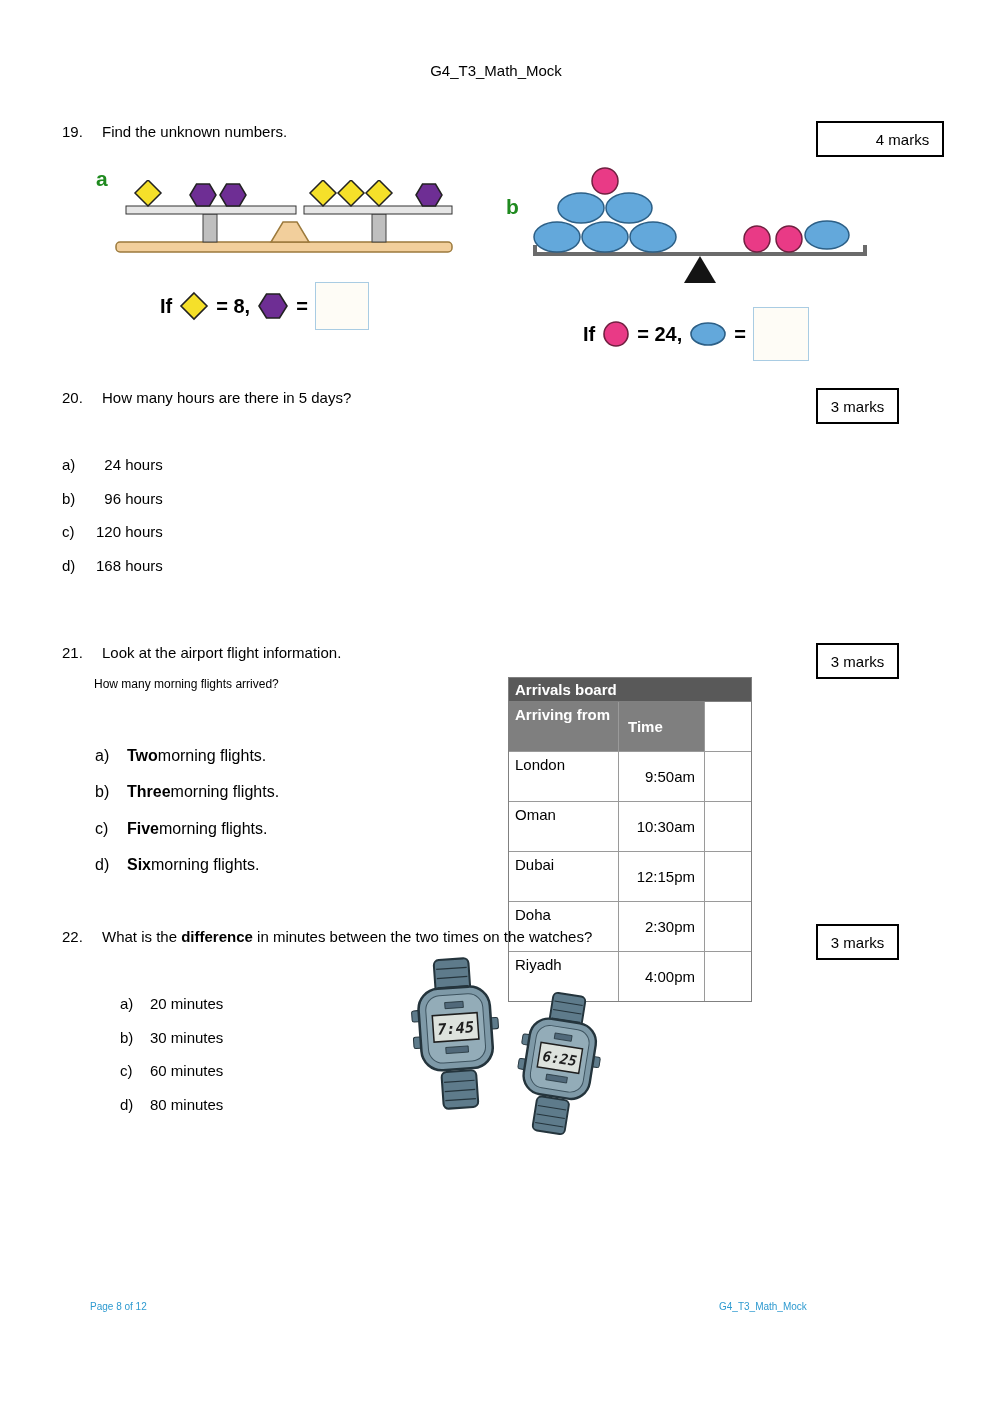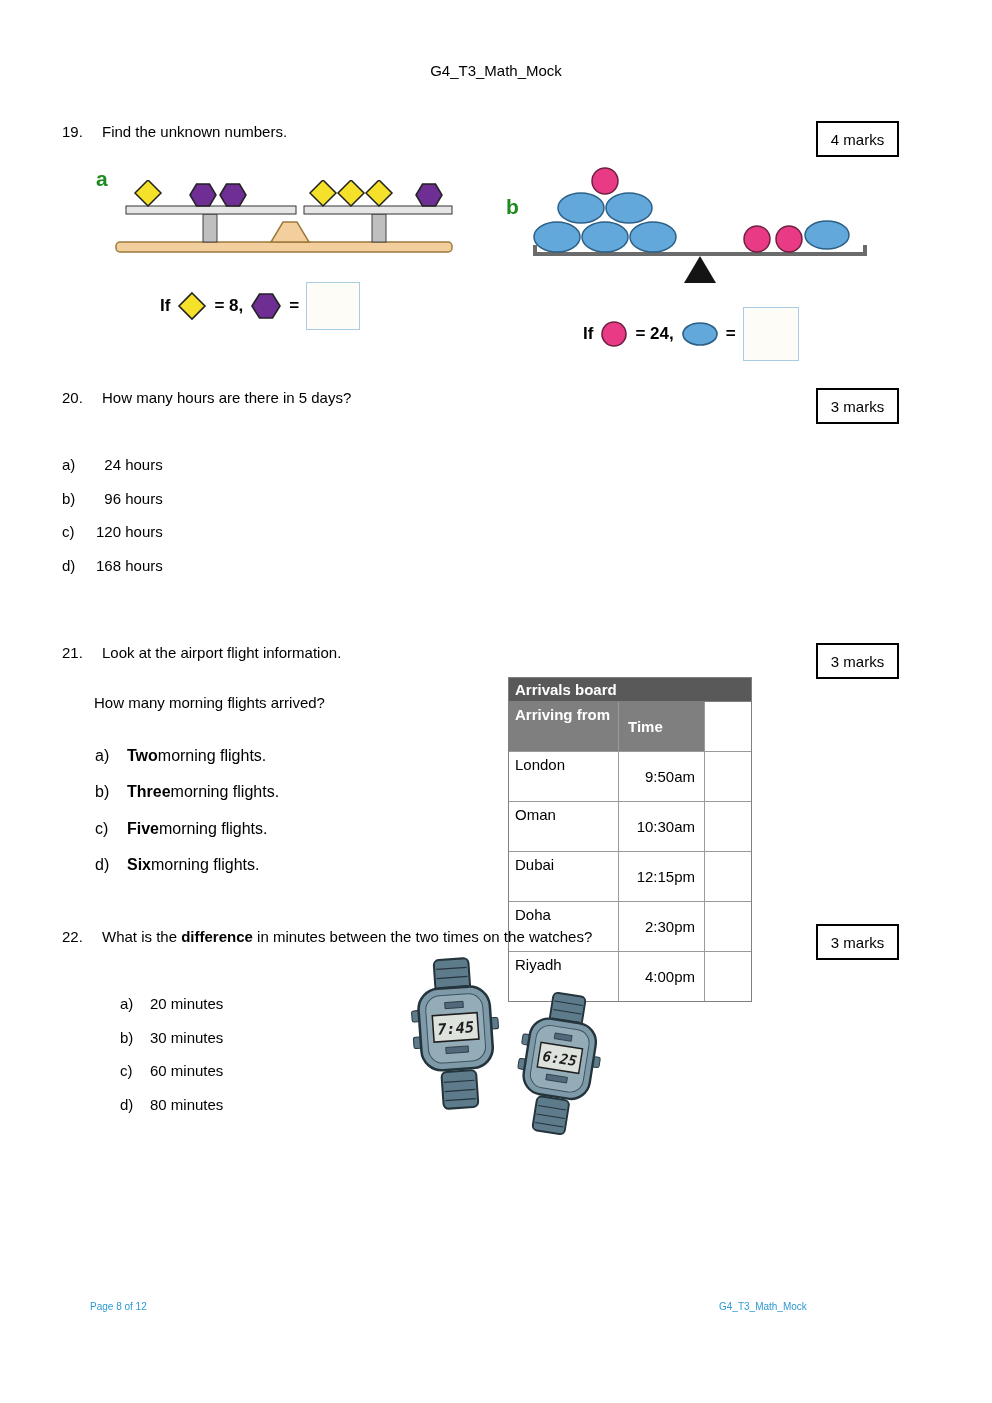--- a/index.html
+++ b/index.html
@@ -11,21 +11,21 @@
   .qnum{width:32px;flex:0 0 auto;}
   .marks-box{left:816px;width:79px;height:32px;border:2px solid #000;background:#fff;
              display:flex;align-items:center;justify-content:center;font-size:15px;}
   .opt{display:flex;font-size:15px;align-items:baseline;}
   .opt .letter{width:34px;flex:0 0 auto;}
   .opt16{font-size:16px;}
   .opt16 .letter{width:32px;}
   .pre{white-space:pre;}
   .b{font-weight:bold;margin-top:36px;}
   .green-label{color:#1f8a1f;font-weight:bold;font-size:21px;}
-  .eq-row{display:flex;align-items:center;gap:7px;font-weight:bold;font-size:17px;}
+  .eq-row{display:flex;align-items:center;gap:7px;font-weight:bold;font-size:20px;}
   .ans-box{width:52px;height:46px;border:1px solid #a9cce3;background:#fefcf6;}
   .ans-box.b2{width:54px;height:52px;}
   .arrivals{left:508px;top:677px;width:244px;border:1px solid #808080;font-size:15px;background:#fff;box-sizing:border-box;}
   .t-title{background:#595959;color:#fff;font-weight:bold;padding:3px 6px;border-bottom:1px solid #808080;}
   .trow{display:flex;border-bottom:1px solid #9a9a9a;}
   .trow:last-child{border-bottom:none;}
   .c1{width:110px;padding:4px 6px;border-right:1px solid #9a9a9a;box-sizing:border-box;}
   .c2{width:86px;padding:16px 9px;border-right:1px solid #9a9a9a;box-sizing:border-box;text-align:right;}
   .c3{flex:1;}
   .hcell{background:#7f7f7f;color:#fff;font-weight:bold;}
@@ -40,21 +40,21 @@
 <body>
 
 <div class="page">
 
   <div class="abs doc-title">G4_T3_Math_Mock</div>
 
   <div class="abs qline" style="left:62px;top:123px;">
     <span class="qnum">19.</span>
     <span>Find the unknown numbers.</span>
   </div>
-  <div class="abs marks-box" style="top:121px;">4 marks</div>
+  <div class="abs marks-box" style="top:121px;padding-left:45px;">4 marks</div>
 
   <span class="abs green-label" style="left:96px;top:167px;">a</span>
 
   <svg class="abs" style="left:108px;top:180px;" width="352" height="80" viewBox="0 0 352 80">
     <rect x="8" y="62" width="336" height="10" rx="4" fill="#f2cf9c" stroke="#9c7a3c" stroke-width="1.5"></rect>
     <polygon points="175,42 189,42 201,62 163,62" fill="#f2cf9c" stroke="#9c7a3c" stroke-width="1.5"></polygon>
     <rect x="95" y="34" width="14" height="28" fill="#bfbfbf" stroke="#404040"></rect>
     <rect x="264" y="34" width="14" height="28" fill="#bfbfbf" stroke="#404040"></rect>
     <rect x="18" y="26" width="170" height="8" fill="#e6e6e6" stroke="#333"></rect>
     <rect x="196" y="26" width="148" height="8" fill="#e6e6e6" stroke="#333"></rect>
@@ -136,21 +136,21 @@
   <div class="abs opt" style="left:62px;top:557px;">
     <span class="letter">d)</span>
     <span class="pre">168 hours</span>
   </div>
 
   <div class="abs qline" style="left:62px;top:644px;">
     <span class="qnum">21.</span>
     <span>Look at the airport flight information.</span>
   </div>
   <div class="abs marks-box" style="top:643px;">3 marks</div>
-  <div class="abs" style="left:94px;top:694px;font-size:15px;">How many morning flights arrived?</div>
+  <div class="abs" style="left:94px;top:677px;font-size:12px;">How many morning flights arrived?</div>
 
   <div class="abs opt opt16" style="left:95px;top:711px;">
     <span class="letter">a)</span>
     <span class="b">Two</span>
       <span> morning flights.</span>
   </div>
   <div class="abs opt opt16" style="left:95px;top:747px;">
     <span class="letter">b)</span>
     <span class="b">Three</span>
       <span> morning flights.</span>

